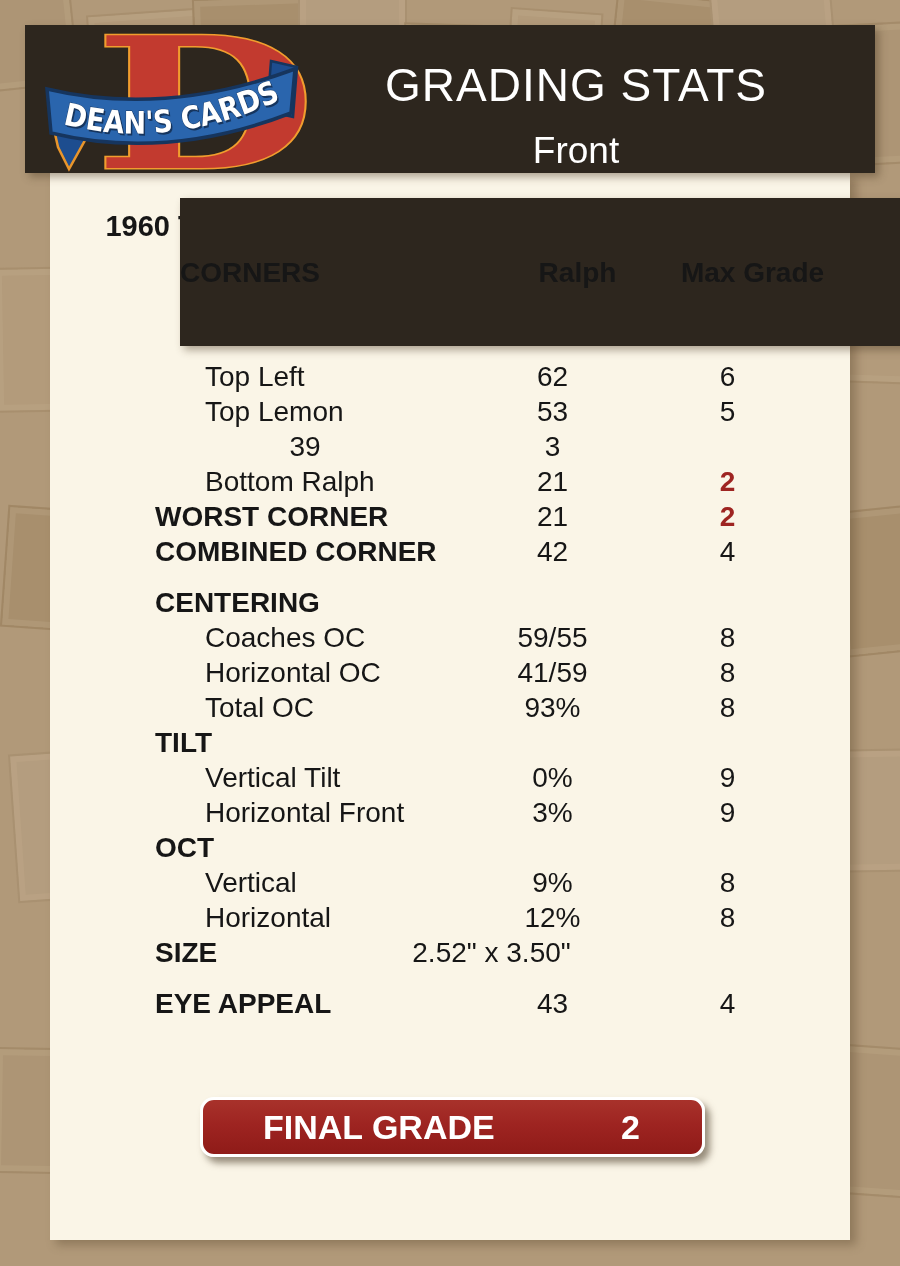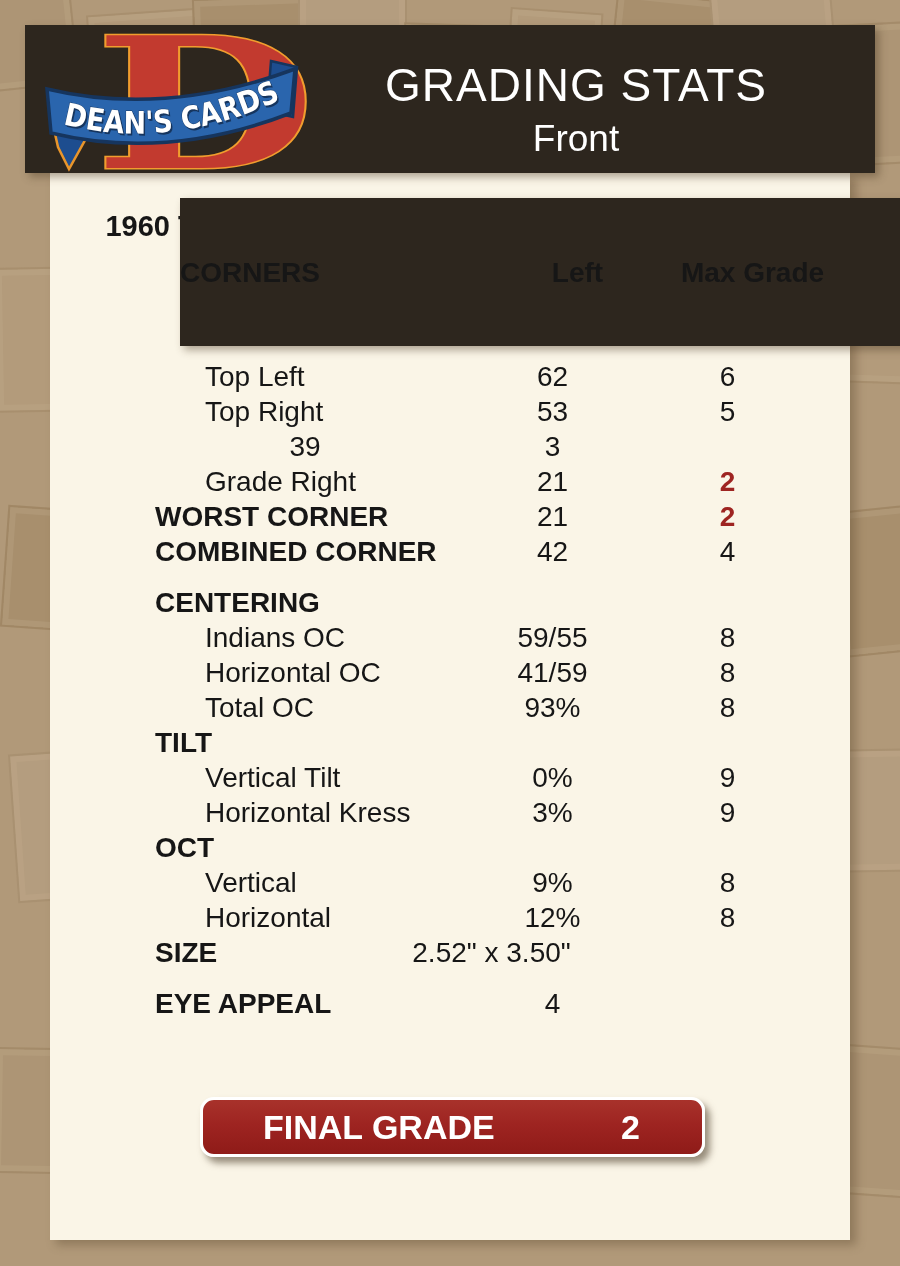--- a/index.html
+++ b/index.html
@@ -50,21 +50,21 @@
          display:flex;align-items:center;justify-content:space-between;
          padding:0 62px 0 60px;color:#ffffff;font-weight:bold;font-size:34px;
          cursor:default;}
 
   
   .header{position:absolute;left:25px;top:25px;width:850px;height:148px;
           background:var(--header-bg);box-shadow:4px 4px 8px rgba(80,62,40,.45);}
   .header-titles{position:absolute;left:272px;right:20px;top:32px;
                  text-align:center;color:#ffffff;}
   .header-title{font-size:46px;line-height:56px;letter-spacing:1px;}
-  .header-subtitle{font-size:37px;line-height:44px;margin-top:4px;}
+  .header-subtitle{font-size:37px;line-height:44px;margin-top:16px;}
   .logo{position:absolute;left:20px;top:4px;width:255px;height:148px;}
   .logo svg{overflow:visible;display:block;}
 </style>
 </head>
 <body>
 
 <div class="page">
 
   <div class="collage">
       <div class="bg-card" style="width: 88px; height: 118px; left: -14px; top: -30px; transform: rotate(-6deg); background: rgb(171, 147, 114);"></div>
@@ -117,59 +117,59 @@
   <div class="panel">
     <div class="card-title">
       <div>1960 Topps #460&nbsp; -&nbsp; Mel Harder / Jo Jo White / Bob</div>
       <div>Lemon / Ralph Kress Indians Coaches</div>
     </div>
     <div class="card-code">B60T 14 1731</div>
 
     <div class="grading-table">
         <div class="trow header">
           <span class="c-label">CORNERS</span>
-          <span class="c-value">Left</span>
+          <span class="c-value">Ralph</span>
           <span class="c-grade">Max Grade</span>
         </div>
         <div class="trow item">
           <span class="c-label">Top Left</span>
           <span class="c-value">62</span>
           <span class="c-grade">6</span>
         </div>
         <div class="trow item">
-          <span class="c-label">Top Right</span>
+          <span class="c-label">Top Lemon</span>
           <span class="c-value">53</span>
           <span class="c-grade">5</span>
         </div>
         <div class="trow item">
           <span class="c-value">39</span>
           <span class="c-grade">3</span>
         </div>
         <div class="trow item">
-          <span class="c-label">Grade Right</span>
+          <span class="c-label">Bottom Ralph</span>
           <span class="c-value">21</span>
           <span class="c-grade hl">2</span>
         </div>
         <div class="trow section-row">
           <span class="c-label">WORST CORNER</span>
           <span class="c-value">21</span>
           <span class="c-grade hl">2</span>
         </div>
         <div class="trow section-row">
           <span class="c-label">COMBINED CORNER</span>
           <span class="c-value">42</span>
           <span class="c-grade">4</span>
         </div>
         <div class="trow section gap">
           <span class="c-label">CENTERING</span>
           <span class="c-value"></span>
           <span class="c-grade"></span>
         </div>
         <div class="trow item">
-          <span class="c-label">Indians OC</span>
+          <span class="c-label">Coaches OC</span>
           <span class="c-value">59/55</span>
           <span class="c-grade">8</span>
         </div>
         <div class="trow item">
           <span class="c-label">Horizontal OC</span>
           <span class="c-value">41/59</span>
           <span class="c-grade">8</span>
         </div>
         <div class="trow item">
           <span class="c-label">Total OC</span>
@@ -180,21 +180,21 @@
           <span class="c-label">TILT</span>
           <span class="c-value"></span>
           <span class="c-grade"></span>
         </div>
         <div class="trow item">
           <span class="c-label">Vertical Tilt</span>
           <span class="c-value">0%</span>
           <span class="c-grade">9</span>
         </div>
         <div class="trow item">
-          <span class="c-label">Horizontal Kress</span>
+          <span class="c-label">Horizontal Front</span>
           <span class="c-value">3%</span>
           <span class="c-grade">9</span>
         </div>
         <div class="trow section">
           <span class="c-label">OCT</span>
           <span class="c-value"></span>
           <span class="c-grade"></span>
         </div>
         <div class="trow item">
           <span class="c-label">Vertical</span>
@@ -206,20 +206,21 @@
           <span class="c-value">12%</span>
           <span class="c-grade">8</span>
         </div>
         <div class="trow section-row">
           <span class="c-label">SIZE</span>
           <span class="c-value shift-left">2.52" x 3.50"</span>
           <span class="c-grade"></span>
         </div>
         <div class="trow section-row gap">
           <span class="c-label">EYE APPEAL</span>
+          <span class="c-value">43</span>
           <span class="c-grade">4</span>
         </div>
       </div>
 
     <div class="final-grade">
       <span>FINAL GRADE</span>
       <span>2</span>
     </div>
   </div>
 

